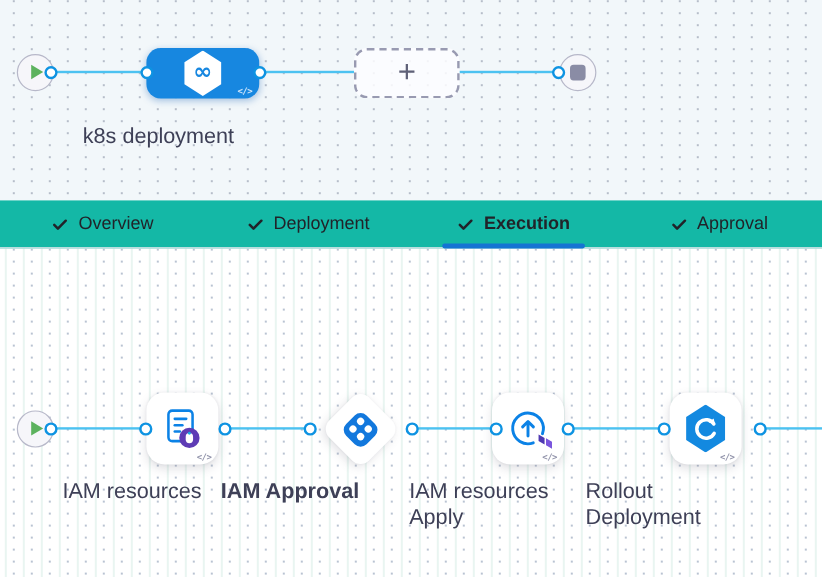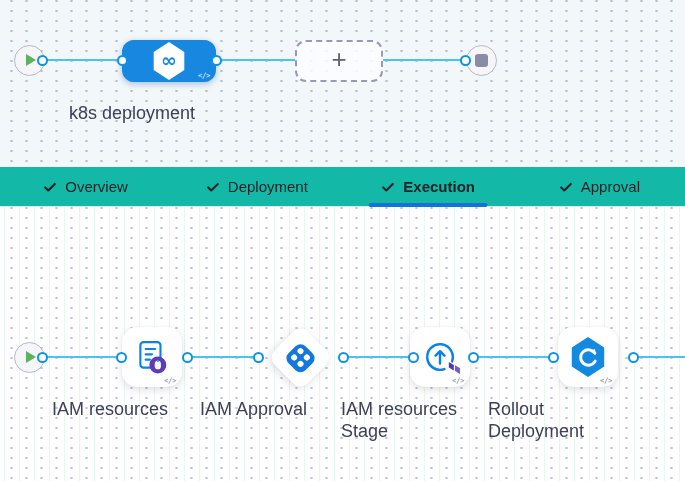--- a/index.html
+++ b/index.html
@@ -239,27 +239,27 @@
     <div class="ring" style="left:252.5px;top:144.5px;"></div>
     <div class="ring" style="left:337.5px;top:144.5px;"></div>
     <div class="ring" style="left:407.5px;top:144.5px;"></div>
     <div class="ring" style="left:467.5px;top:144.5px;"></div>
     <div class="ring" style="left:547.5px;top:144.5px;"></div>
     <div class="ring" style="left:627.5px;top:144.5px;"></div>
 
     <div class="node-label" style="left:52px;top:191px;">
       <div>IAM resources</div>
     </div>
-    <div class="node-label" style="left:200px;top:191px;">
+    <div class="node-label" style="left:184px;top:191px;font-weight:bold;">
       <div>IAM Approval</div>
       <div></div>
     </div>
     <div class="node-label" style="left:341px;top:191px;">
       <div>IAM resources</div>
-      <div>Stage</div>
+      <div>Apply</div>
     </div>
     <div class="node-label" style="left:488px;top:191px;">
       <div>Rollout</div>
       <div>Deployment</div>
     </div>
   </div>
 
 </div>
 
 </body></html>

